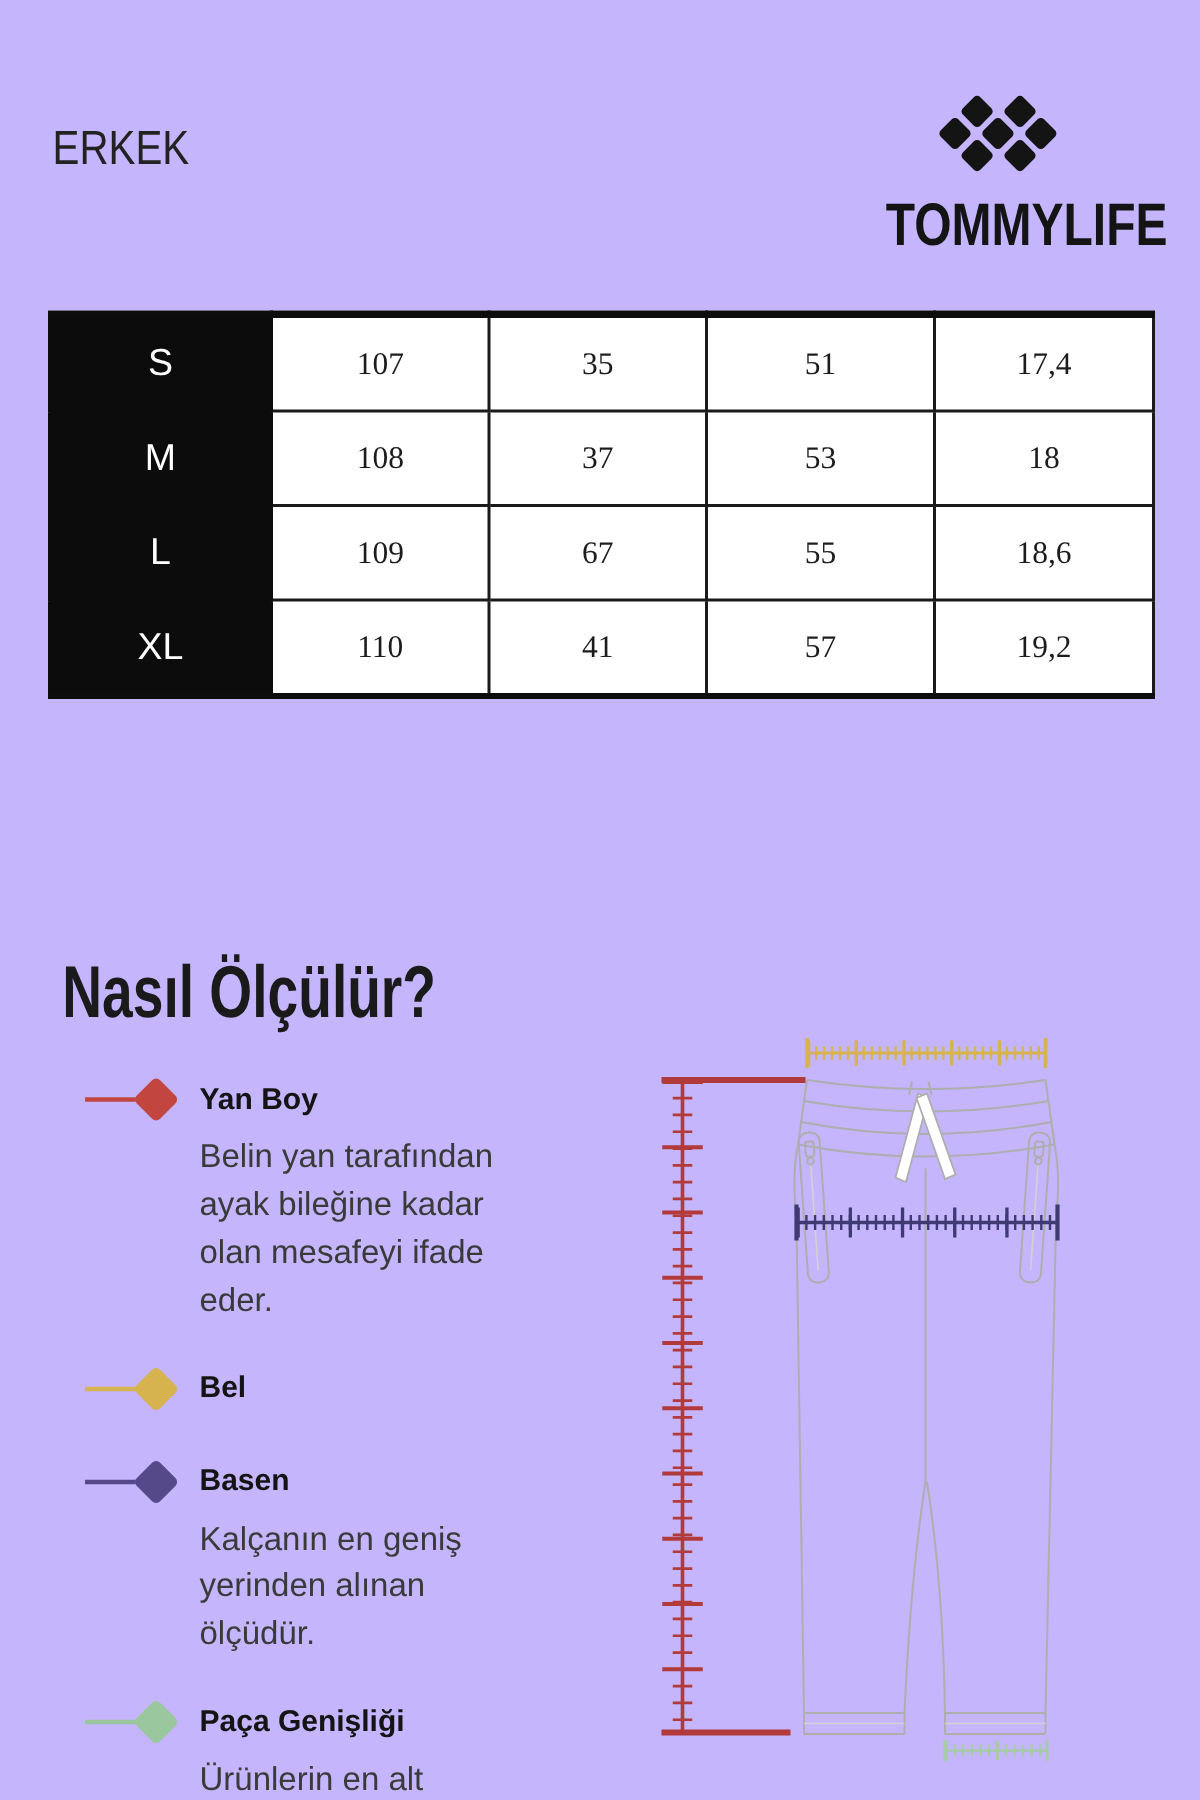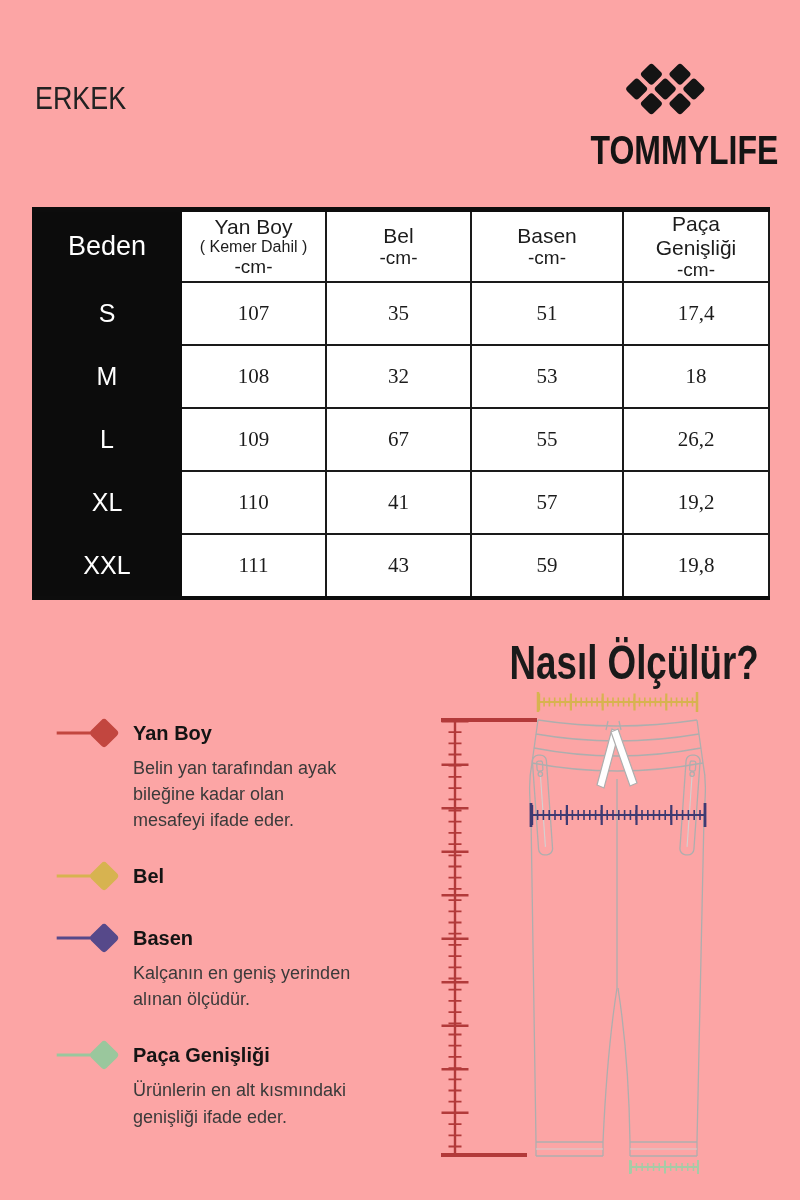--- a/index.html
+++ b/index.html
@@ -1,16 +1,16 @@
 <!DOCTYPE html>
 <html><head>
 <meta charset="utf-8">
 <style>
   html,body{margin:0;padding:0;background:#e8e8e8;}
-  .page{position:relative;width:800px;height:1200px;background:#fca5a5;overflow:hidden;
+  .page{position:relative;width:800px;height:1200px;background:#c4b5fd;overflow:hidden;
         font-family:"Liberation Sans", sans-serif;color:#1c1c1c;margin:0 auto;}
 
   
   .product-heading{position:absolute;left:35px;top:80px;}
   .category{font-size:32px;font-weight:400;color:#222;line-height:36px;}
   .product-title{font-size:48px;font-weight:700;color:#141414;line-height:52px;margin-top:4px;}
   .condensed{display:inline-block;transform:scaleX(.84);transform-origin:0 50%;letter-spacing:0;}
   .condensed-c{display:inline-block;transform:scaleX(.78);transform-origin:50% 50%;}
 
   .brand{position:absolute;right:33px;top:50px;width:200px;text-align:right;}
@@ -25,29 +25,29 @@
   .size-table .head-row th{height:66px;}
   .size-table .data-row th,.size-table .data-row td{height:61px;}
   .corner{background:#0c0c0c;color:#fff;font-size:27px;border-color:#0c0c0c !important;}
   .size-cell{background:#0c0c0c;color:#fff;font-size:25px;border-color:#0c0c0c !important;}
   .col-title{font-size:21px;line-height:1.12;}
   .col-sub{font-size:16px;line-height:1.15;}
   .col-unit{font-size:19px;line-height:1.15;}
   .val{font-size:21px;font-family:Liberation Serif, serif;}
 
   
-  .howto-title{position:absolute;left:0;top:634px;width:800px;margin:0;text-align:right;
+  .howto-title{position:absolute;left:0;top:634px;width:800px;margin:0;text-align:left;
                font-size:49px;font-weight:700;color:#1a1a1a;}
 
   .legend{position:absolute;left:55px;top:714px;width:352px;}
   .legend-item{margin-bottom:24px;}
   .legend-head{display:flex;align-items:center;gap:12px;}
   .li-icon{width:66px;height:38px;flex:none;}
   .legend-title{font-size:20px;font-weight:700;color:#141414;}
-  .legend-desc{margin:3px 4px 0 78px;font-size:18px;line-height:1.45;color:#3a3a3a;max-width:228px;}
+  .legend-desc{margin:3px 4px 0 78px;font-size:22px;line-height:1.45;color:#3a3a3a;max-width:228px;}
 
   
   .pants{position:absolute;left:415px;top:675px;width:380px;height:525px;}
   .pants .cloth{stroke:#aeaeae;stroke-width:1.3;fill:none;}
   .pants .cloth-f{stroke:#aeaeae;stroke-width:1.2;fill:#ffffff;}
   .pants .soft{stroke:#d2d2d2;stroke-width:1.1;fill:none;}
 </style>
 </head>
 <body>
 
@@ -72,74 +72,47 @@
 
   <table class="size-table">
     <colgroup>
         <col style="width:148px">
         <col style="width:145px">
         <col style="width:145px">
         <col style="width:152px">
         <col style="width:146px">
       </colgroup>
     <tbody>
-        <tr class="head-row">
-      <th class="corner">Beden</th>
-      <th>
-        <div class="col-title">Yan Boy</div>
-        <div class="col-sub">( Kemer Dahil )</div>
-        <div class="col-unit">-cm-</div>
-      </th>
-      <th>
-        <div class="col-title">Bel</div>
-        <div class="col-unit">-cm-</div>
-      </th>
-      <th>
-        <div class="col-title">Basen</div>
-        <div class="col-unit">-cm-</div>
-      </th>
-      <th>
-        <div class="col-title" style="max-width:110px;margin:0 auto;">Paça Genişliği</div>
-        <div class="col-unit">-cm-</div>
-      </th>
-    </tr>
     <tr class="data-row">
       <th class="size-cell">S</th>
       <td class="val">107</td>
       <td class="val">35</td>
       <td class="val">51</td>
       <td class="val">17,4</td>
     </tr>
     <tr class="data-row">
       <th class="size-cell">M</th>
       <td class="val">108</td>
-      <td class="val">32</td>
+      <td class="val">37</td>
       <td class="val">53</td>
       <td class="val">18</td>
     </tr>
     <tr class="data-row">
       <th class="size-cell">L</th>
       <td class="val">109</td>
       <td class="val">67</td>
       <td class="val">55</td>
-      <td class="val">26,2</td>
+      <td class="val">18,6</td>
     </tr>
     <tr class="data-row">
       <th class="size-cell">XL</th>
       <td class="val">110</td>
       <td class="val">41</td>
       <td class="val">57</td>
       <td class="val">19,2</td>
-    </tr>
-    <tr class="data-row">
-      <th class="size-cell">XXL</th>
-      <td class="val">111</td>
-      <td class="val">43</td>
-      <td class="val">59</td>
-      <td class="val">19,8</td>
     </tr>
   </tbody>
     </table>
 
   <h2 class="howto-title"><span class="condensed-c" style="transform:scaleX(.75)">Nasıl Ölçülür?</span></h2>
 
   <div class="legend">
 
     <div class="legend-item">
       <div class="legend-head">

